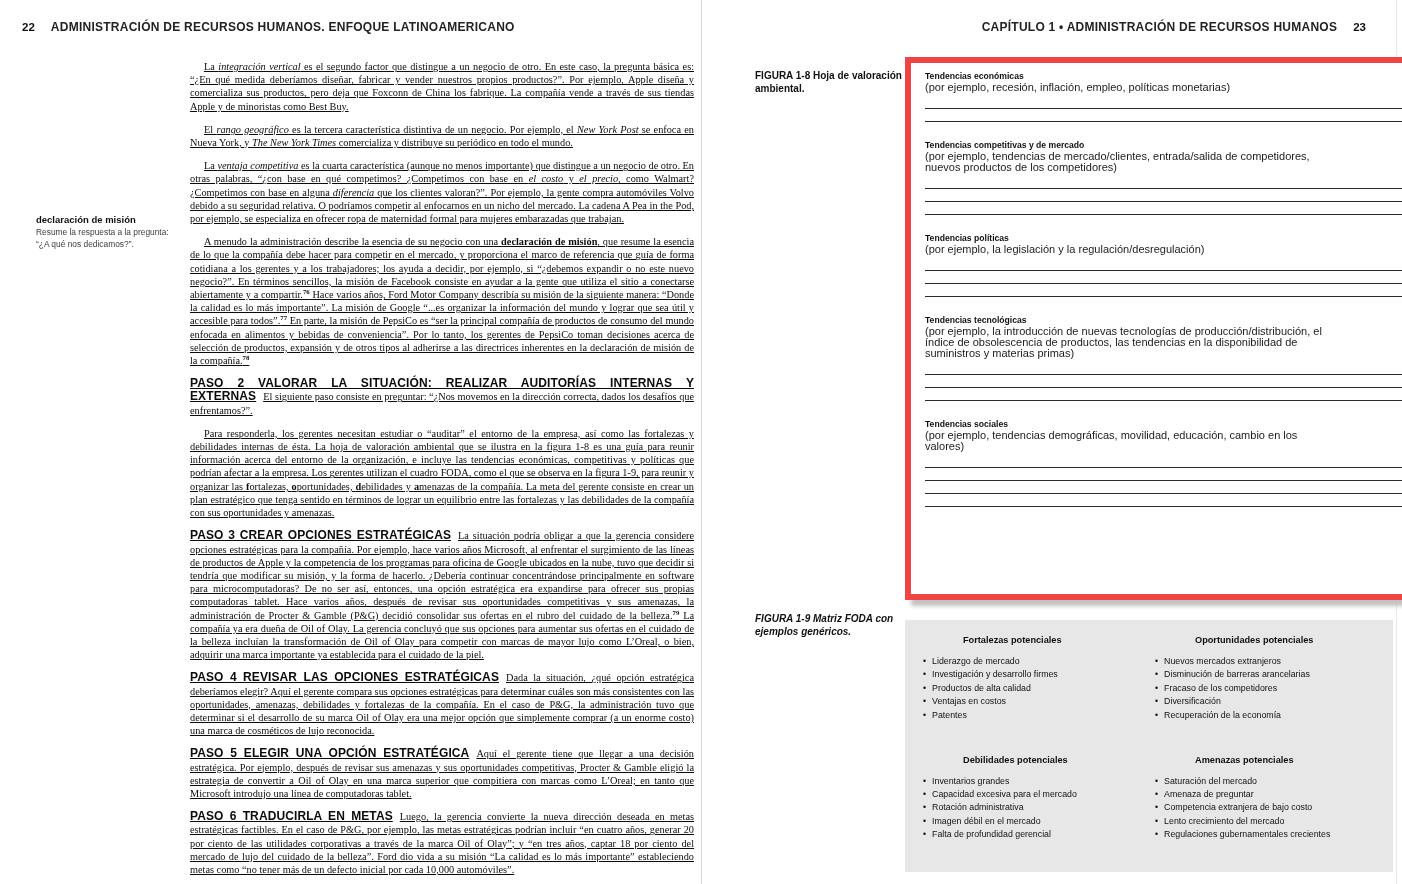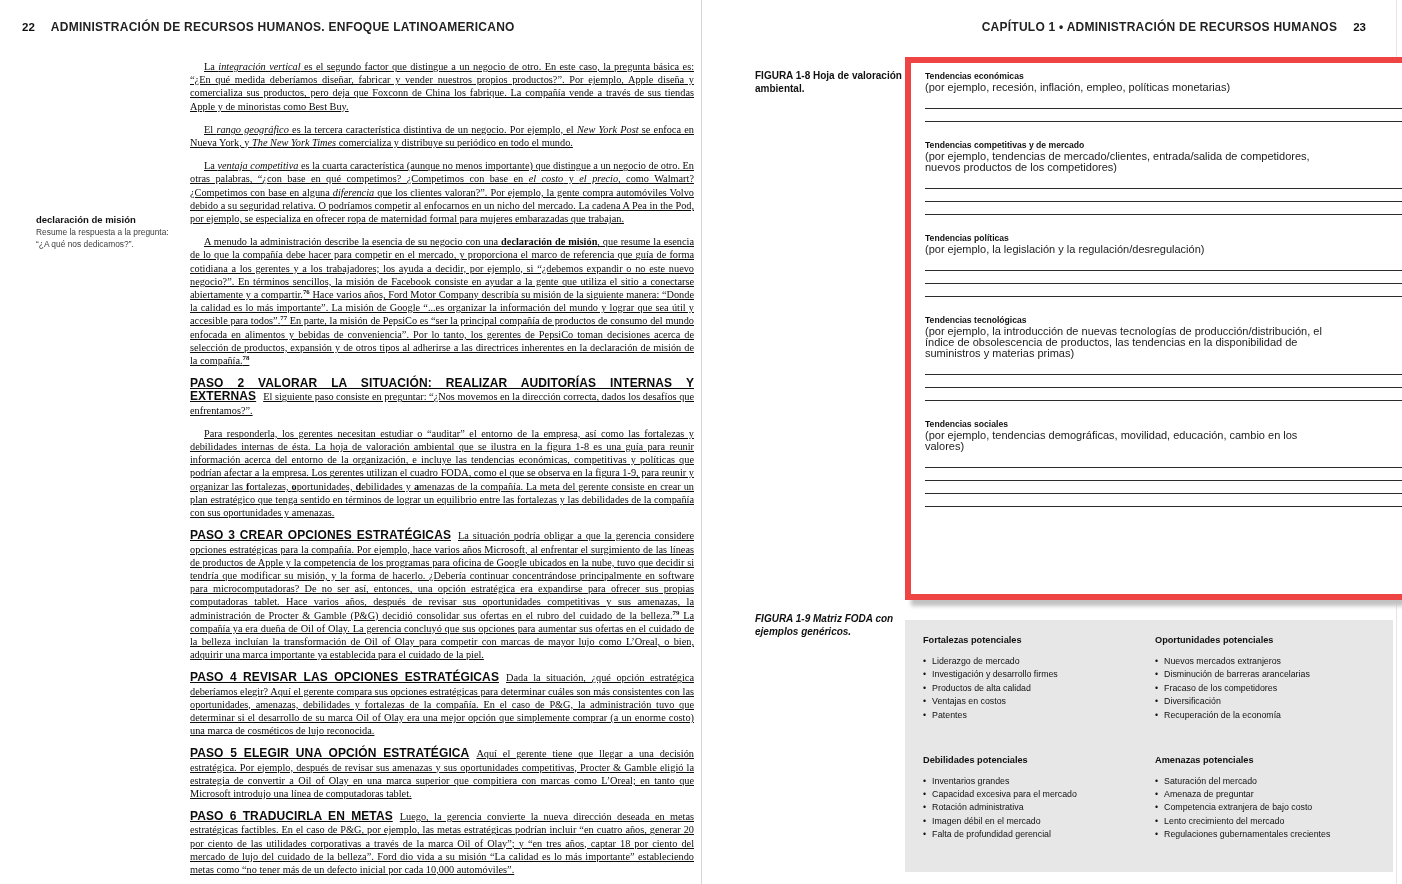--- a/index.html
+++ b/index.html
@@ -46,21 +46,21 @@
   .f8-section{margin-bottom:18px;}
   .f8-title{font-weight:bold;font-size:8.6px;line-height:11px;}
   .f8-desc{font-size:11px;line-height:11px;color:#1c1c1c;width:400px;}
   .f8-line{height:0;border-bottom:1.2px solid #2b2b2b;margin-top:12px;}
   .f8-line.first{margin-top:15px;}
 
   
   .foda-box{position:absolute;left:905px;top:620px;width:488px;height:252px;background:#e7e7e7;
             box-sizing:border-box;padding:15px 18px 12px 18px;
             display:grid;grid-template-columns:218px 218px;column-gap:14px;row-gap:14px;}
-  .quad-title{font-weight:bold;font-size:9.2px;margin-bottom:10px;}
+  .quad-title{font-weight:bold;font-size:9.2px;margin-bottom:10px;margin-left:40px;}
   .quad-list{list-style:none;margin:0;padding:0;}
   .quad-item{font-size:8.8px;line-height:13.4px;display:flex;}
   .bullet{margin-right:6px;}
 </style>
 </head>
 <body>
 
 <div class="spread">
 
   <div class="center-divider"></div>

